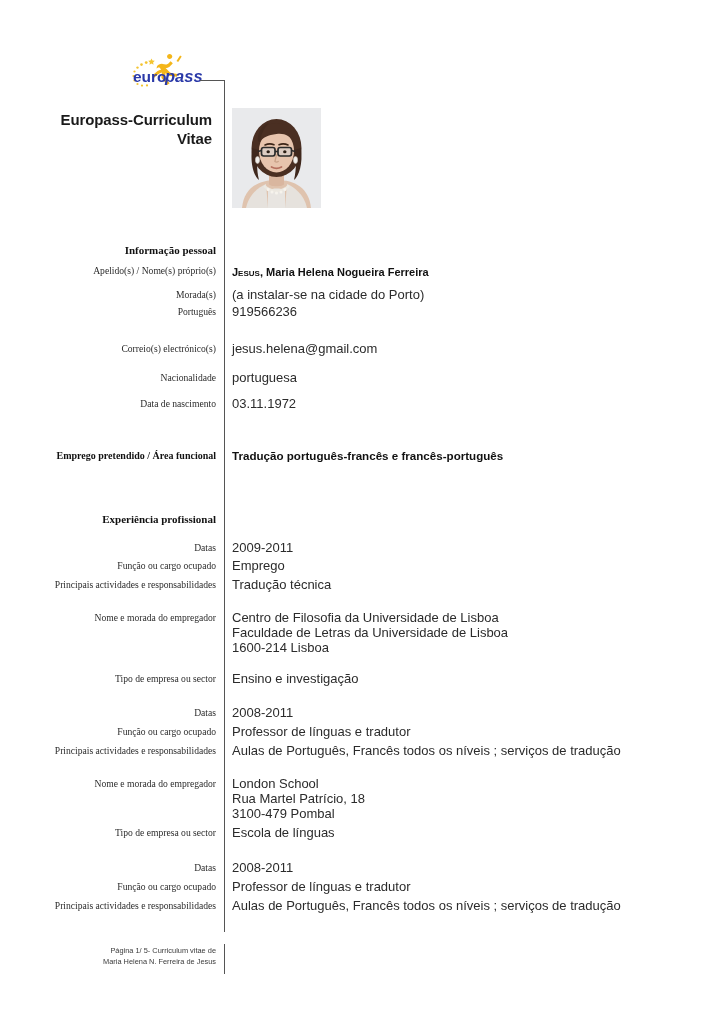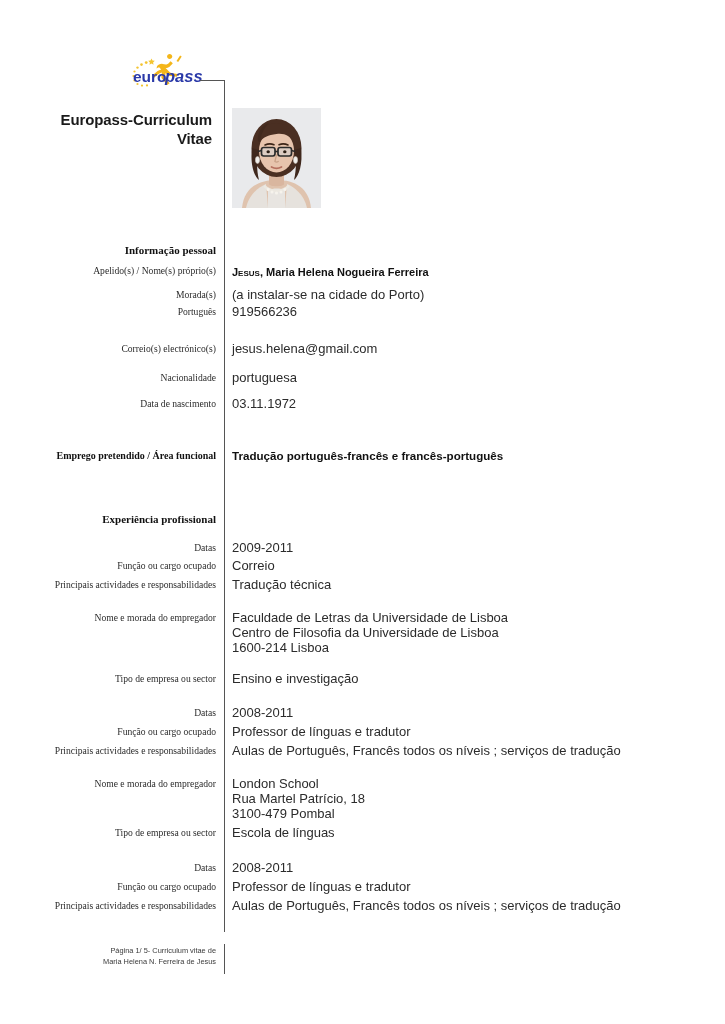--- a/index.html
+++ b/index.html
@@ -284,31 +284,31 @@
   <div class="row sec-head" style="top:512px;">
     <div class="lbl">Experiência profissional</div>
   </div>
 
   <div class="row" style="top:541px;">
     <div class="lbl">Datas</div>
     <div class="val">2009-2011</div>
   </div>
   <div class="row" style="top:559px;">
     <div class="lbl">Função ou cargo ocupado</div>
-    <div class="val">Correio</div>
+    <div class="val">Emprego</div>
   </div>
   <div class="row" style="top:578px;">
     <div class="lbl">Principais actividades e responsabilidades</div>
     <div class="val">Tradução técnica</div>
   </div>
   <div class="row" style="top:611px;">
     <div class="lbl">Nome e morada do empregador</div>
     <div class="val">
+      <span class="line">Centro de Filosofia da Universidade de Lisboa</span>
       <span class="line">Faculdade de Letras da Universidade de Lisboa</span>
-      <span class="line">Centro de Filosofia da Universidade de Lisboa</span>
       <span class="line">1600-214 Lisboa</span>
     </div>
   </div>
   <div class="row" style="top:672px;">
     <div class="lbl">Tipo de empresa ou sector</div>
     <div class="val">Ensino e investigação</div>
   </div>
 
   <div class="row" style="top:706px;">
     <div class="lbl">Datas</div>

